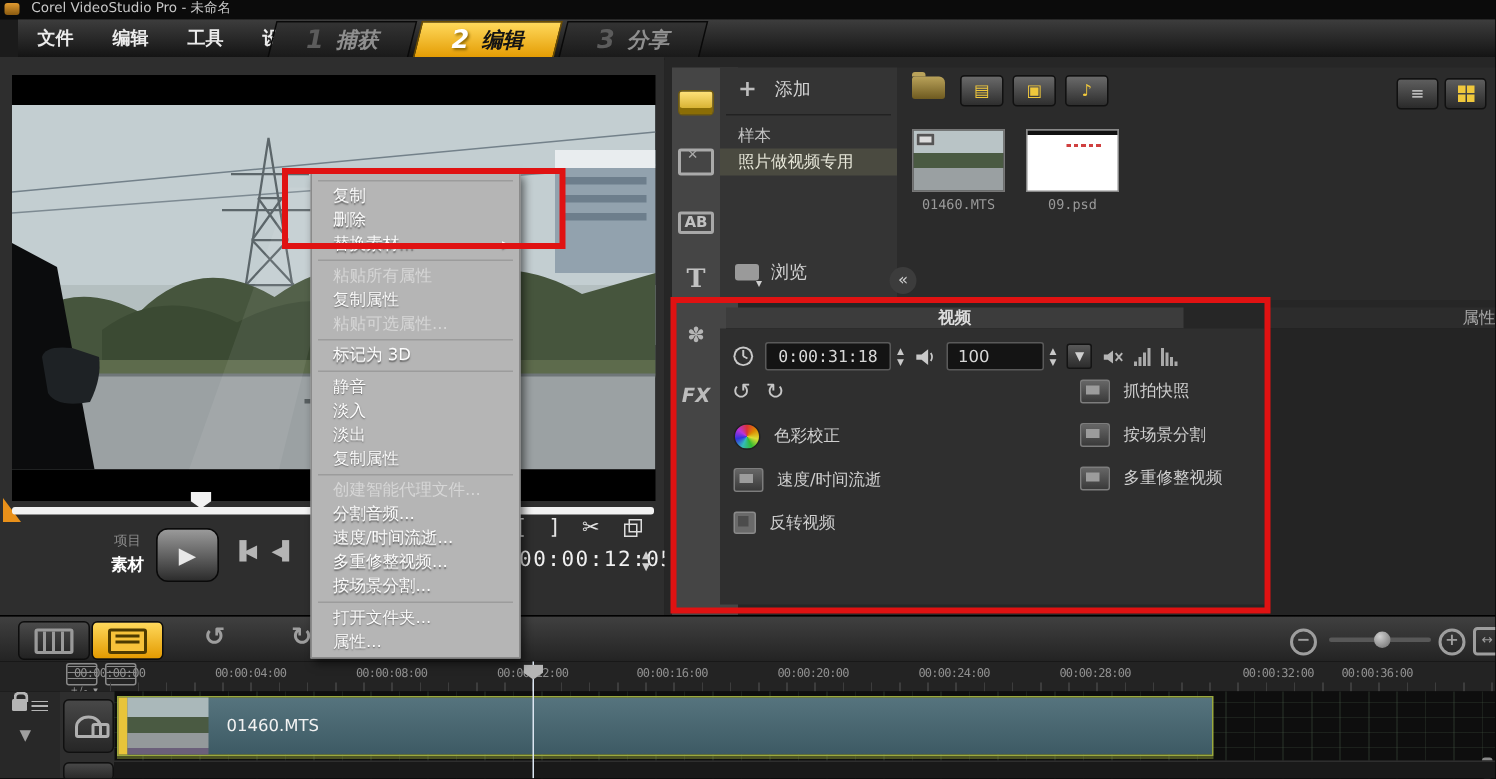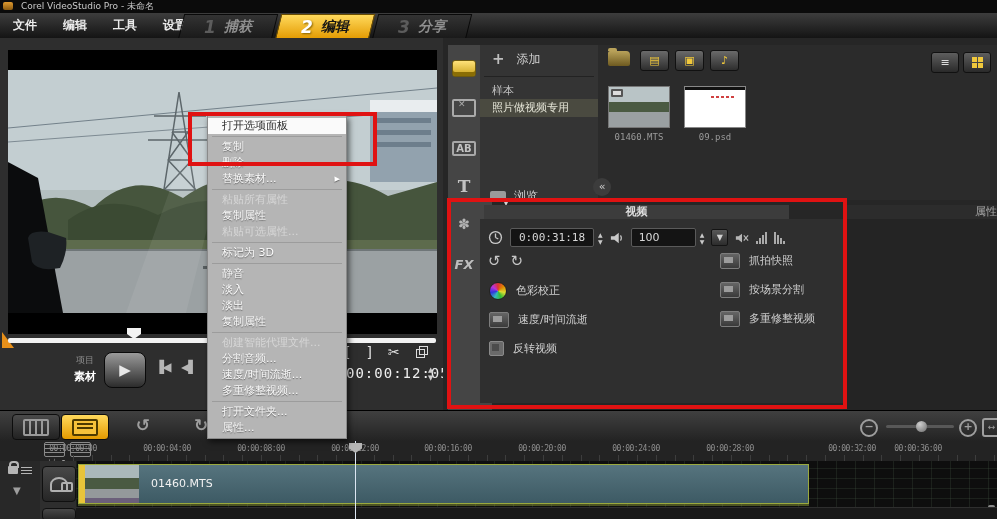--- a/index.html
+++ b/index.html
@@ -6,21 +6,21 @@
   .app{position:relative;width:997px;height:519px;overflow:hidden;background:#1b1b1b;
        font-family:"DejaVu Sans","Liberation Sans",sans-serif;color:#ddd;-webkit-font-smoothing:antialiased;}
 
   
   .titlebar{position:absolute;top:0;left:0;right:0;height:13px;background:#0b0b0b;color:#c9c9c9;
             font-size:9px;line-height:13px;white-space:nowrap;}
   .app-icon{display:inline-block;width:10px;height:8px;background:linear-gradient(#e09a30,#8a5a10);
             border-radius:2px;margin:2px 5px 0 3px;vertical-align:top;}
 
   
-  .menubar{position:absolute;top:13px;left:0;right:0;height:25px;
+  .menubar{position:absolute;top:13px;left:12px;right:0;height:25px;
            background:linear-gradient(#3d3d3d,#141414);border-bottom:1px solid #000;}
   .mlist{display:flex;height:25px;align-items:center;}
   .mitem{padding:0 13px;font-size:12px;font-weight:bold;color:#ececec;cursor:default;}
   .steps{position:absolute;top:14px;left:181px;display:flex;height:24px;}
   .step{width:92px;height:24px;margin-right:3px;transform:skewX(-14deg);
         background:linear-gradient(#333,#191919);border:1px solid #090909;
         display:flex;align-items:center;justify-content:center;gap:9px;}
   .step .num{transform:skewX(14deg);font-style:italic;font-weight:bold;font-size:17px;color:#5c5c5c;}
   .step .slbl{transform:skewX(14deg);font-weight:bold;font-style:italic;font-size:14px;color:#8f8f8f;}
   .step.active{background:linear-gradient(#ffd95c,#e39a00);border-color:#6b4d00;}
@@ -63,21 +63,21 @@
   .fl-ic{font-size:14px;color:#b5b5b5;}
   .fx-ic{font-style:italic;font-size:13px;color:#bdbdbd;}
 
   .lib-nav{position:absolute;left:37px;top:7px;width:118px;height:155px;background:#343434;}
   .addrow{position:absolute;top:5px;left:12px;display:flex;align-items:center;gap:12px;font-size:12px;color:#d2d2d2;}
   .plus{font-size:15px;font-weight:bold;color:#bdbdbd;}
   .navsep{position:absolute;top:31px;left:4px;right:4px;height:1px;background:#222;}
   .samplelbl{position:absolute;top:38px;left:12px;font-size:11px;color:#c0c0c0;}
   .catsel{position:absolute;top:54px;left:0;right:0;height:18px;background:#4a4a40;
           font-size:11px;color:#e6e6d8;line-height:18px;padding-left:12px;}
-  .browserow{position:absolute;top:143px;left:10px;display:flex;align-items:center;gap:8px;font-size:12px;color:#cfcfcf;}
+  .browserow{position:absolute;top:128px;left:10px;display:flex;align-items:center;gap:8px;font-size:12px;color:#cfcfcf;}
   .mon-ic{width:16px;height:11px;background:#9a9a9a;border-radius:2px;position:relative;}
   .mon-ic::after{content:"▾";position:absolute;right:-2px;bottom:-6px;color:#cfcfcf;font-size:8px;}
 
   .lib-gallery{position:absolute;left:155px;top:7px;width:399px;height:155px;background:#2b2b2b;}
   .folder-ic{position:absolute;top:6px;left:10px;width:22px;height:15px;background:linear-gradient(#b9a25a,#6e5a20);
              border-radius:2px 4px 2px 2px;}
   .folder-ic::before{content:"";position:absolute;top:-3px;left:0;width:9px;height:3px;background:#b9a25a;border-radius:2px 2px 0 0;}
   .filters{position:absolute;top:5px;left:42px;display:flex;gap:6px;}
   .fbtn{width:27px;height:19px;border-radius:3px;background:linear-gradient(#6a6a6a,#2e2e2e);
         border:1px solid #111;display:flex;align-items:center;justify-content:center;
@@ -525,21 +525,20 @@
       <div class="scrollnub"></div>
     </div>
     <div class="lane2"></div>
   </div>
 
   <div class="playhead"></div>
   <div class="playgrip"></div>
 
   <div class="ctxmenu">
 
-      <div class="cmi highlight"><span>打开选项面板</span></div>
 
       <div class="cmi divider"></div>
 
       <div class="cmi"><span>复制</span></div>
 
       <div class="cmi"><span>删除</span></div>
 
       <div class="cmi submenu"><span>替换素材...</span></div>
 
       <div class="cmi divider"></div>
@@ -567,20 +566,21 @@
       <div class="cmi divider"></div>
 
       <div class="cmi disabled"><span>创建智能代理文件...</span></div>
 
       <div class="cmi"><span>分割音频...</span></div>
 
       <div class="cmi"><span>速度/时间流逝...</span></div>
 
       <div class="cmi"><span>多重修整视频...</span></div>
 
+      <div class="cmi"><span>按场景分割...</span></div>
 
       <div class="cmi divider"></div>
 
       <div class="cmi"><span>打开文件夹...</span></div>
 
       <div class="cmi"><span>属性...</span></div>
     </div>
 
   <div class="red1"></div>
   <div class="red2"></div>

